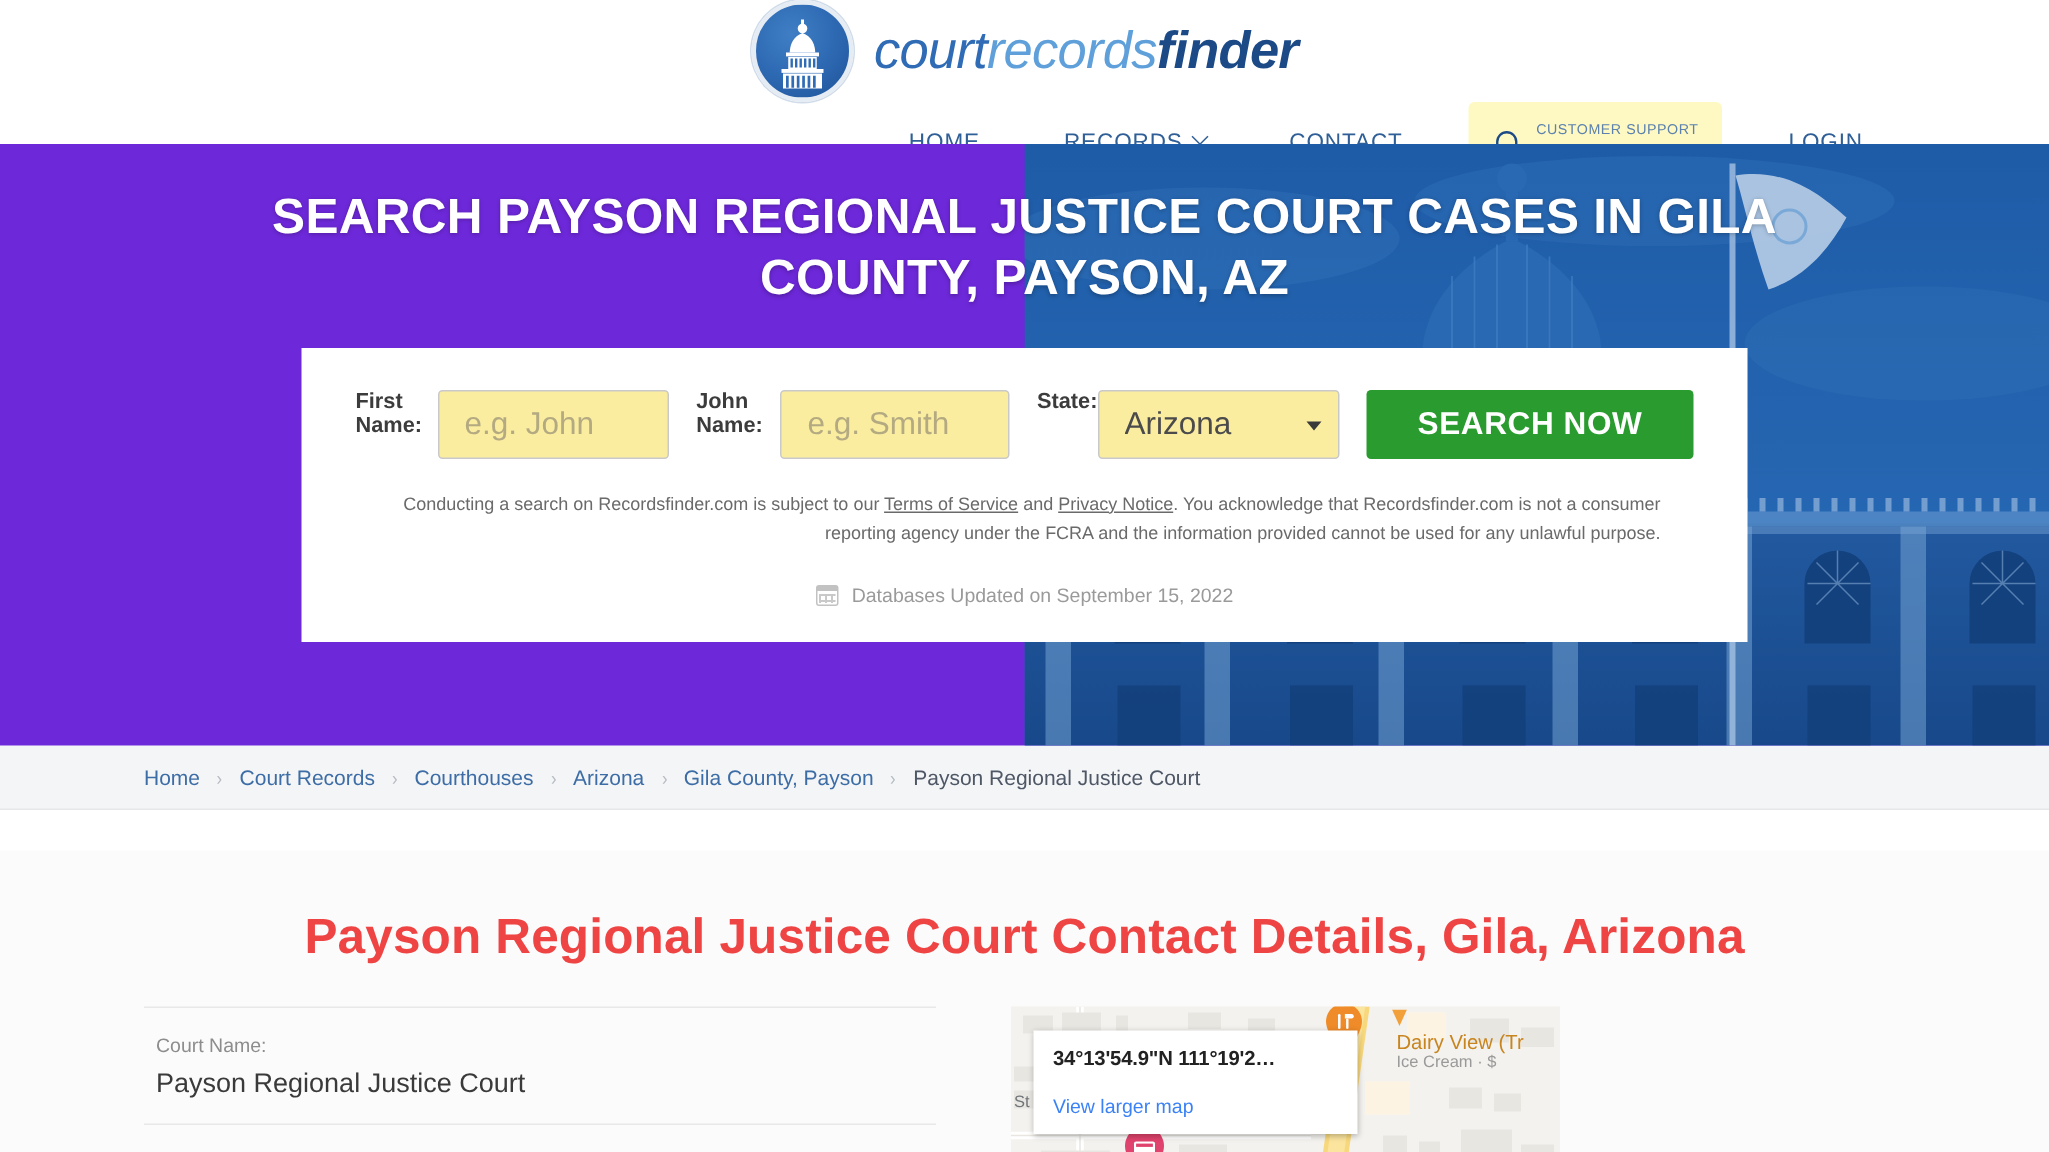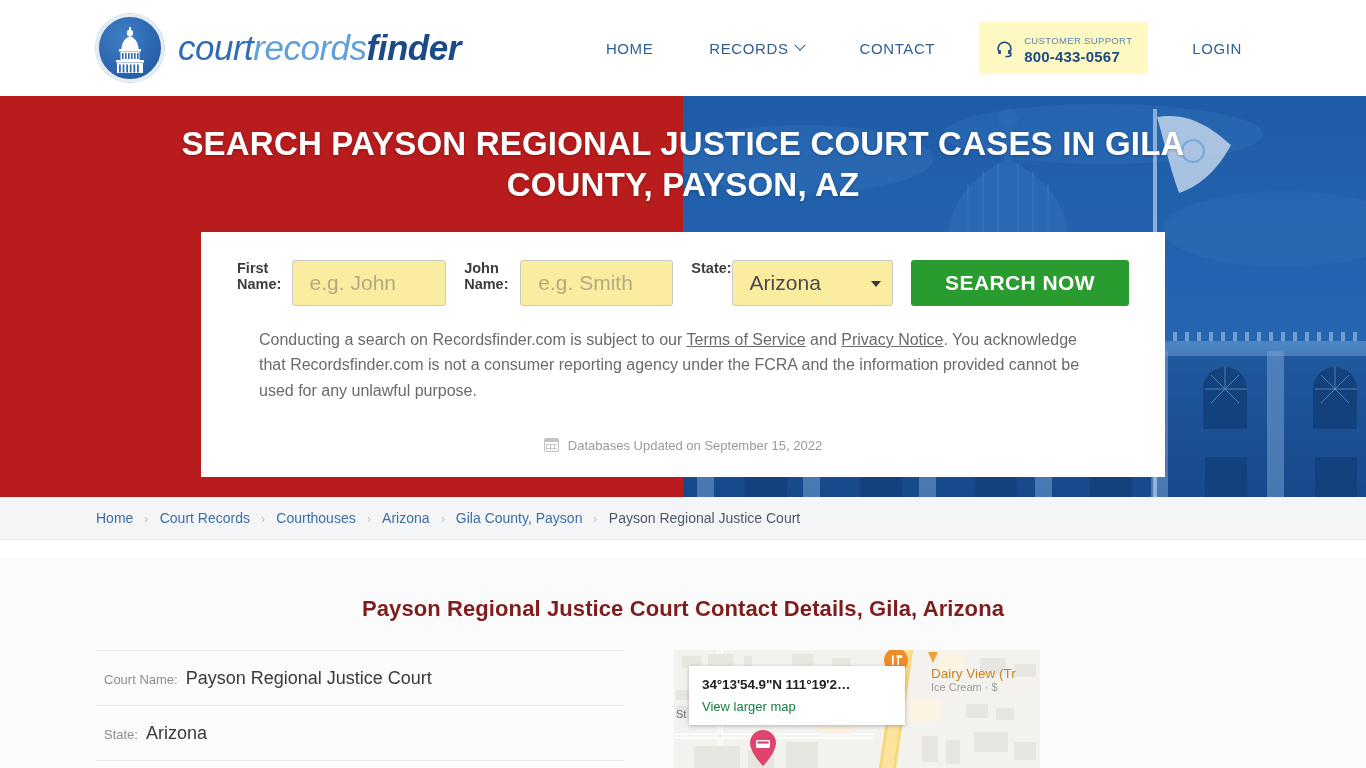--- a/index.html
+++ b/index.html
@@ -14,20 +14,21 @@
   }
 
   
   .site-header {
     position: relative;
     height: 96px;
     background: #ffffff;
     display: flex;
     align-items: center;
     padding: 0 96px 0 96px;
+    flex-direction: column;
   }
   .logo-wrap {
     display: flex;
     align-items: center;
     gap: 14px;
     cursor: pointer;
   }
   .logo-badge {
     width: 68px; height: 68px;
     border-radius: 50%;
@@ -87,21 +88,21 @@
     text-transform: uppercase;
   }
   .support-phone {
     font-size: 15px; font-weight: 700; color: #1b4a86; letter-spacing: 0.2px;
   }
 
   
   .hero {
     position: relative;
     height: 401px;
-    background: #b91c1c;
+    background: #6d28d9;
     overflow: hidden;
   }
   .hero-photo {
     position: absolute; inset: 0 0 0 0;
     left: 50%;
     width: 683px;
   }
   .hero-photo svg { width: 100%; height: 100%; display:block; }
   .hero-inner {
     position: relative;
@@ -174,29 +175,29 @@
     border-radius: 3px;
     color: #ffffff;
     font-size: 21px;
     font-weight: 700;
     letter-spacing: 0.4px;
     cursor: pointer;
     font-family: "Liberation Sans", sans-serif;
   }
   .disclaimer {
     margin-top: 21px;
-    font-size: 16px;
+    font-size: 12px;
     color: #6a6a6a;
     line-height: 1.6;
-    text-align: left;
+    text-align: right;
     padding: 0 22px;
   }
   .disclaimer a { color: #6a6a6a; text-decoration: underline; cursor: pointer; }
   .db-updated {
-    margin-top: 34px;
+    margin-top: 24px;
     text-align: center;
     font-size: 13px;
     color: #9a9a9a;
     display: flex; align-items: center; justify-content: center; gap: 9px;
   }
   .cal-icon {
     width: 15px; height: 14px;
     border: 1.5px solid #c2c2c2;
     border-top-width: 4px;
     border-radius: 2px;
@@ -234,22 +235,22 @@
   }
 
   
   .content {
     background: #fbfbfb;
     height: 215px;
     padding-top: 0;
   }
   .page-title {
     text-align: center;
-    color: #7f1d1d;
-    font-size: 22px;
+    color: #ef4444;
+    font-size: 33px;
     font-weight: 700;
     padding-top: 38px;
     letter-spacing: 0.1px;
   }
   .details-row {
     display: flex;
     margin-top: 28px;
     padding: 0 96px;
     gap: 50px;
     align-items: flex-start;
@@ -258,20 +259,21 @@
     width: 528px;
     flex: none;
     border-top: 1px solid #e8e8e8;
   }
   .detail-item {
     border-bottom: 1px solid #e8e8e8;
     padding: 17px 8px 16px 8px;
     display: flex;
     align-items: baseline;
     gap: 8px;
+    flex-direction: column;
   }
   .detail-label { font-size: 13px; color: #8d8d8d; }
   .detail-value { font-size: 18px; color: #3a3a3a; }
 
   
   .map-box {
     position: relative;
     width: 366px; height: 230px;
     background: #f3f1ec;
     overflow: hidden;
@@ -288,23 +290,23 @@
     padding: 11px 13px 11px;
     z-index: 5;
   }
   .map-coords {
     font-size: 13.5px; font-weight: 700; color: #222;
     white-space: nowrap; overflow: hidden;
     letter-spacing: -0.1px;
   }
   .map-link {
     display: block;
-    margin-top: 7px;
+    margin-top: 17px;
     font-size: 13px;
-    color: #15803d;
+    color: #3b82f6;
     text-decoration: none;
     cursor: pointer;
   }
   .map-poi {
     position: absolute; z-index: 4;
     font-family: "Liberation Sans", sans-serif;
     pointer-events: none;
   }
   .poi-dq { left: 257px; top: 16px; }
   .poi-dq .n { font-size: 13.5px; color: #c8851f; white-space: nowrap; }

